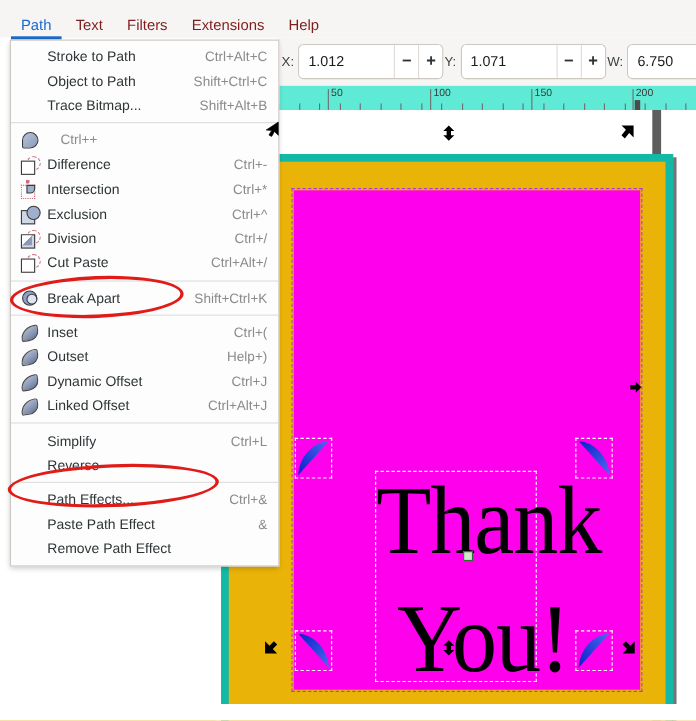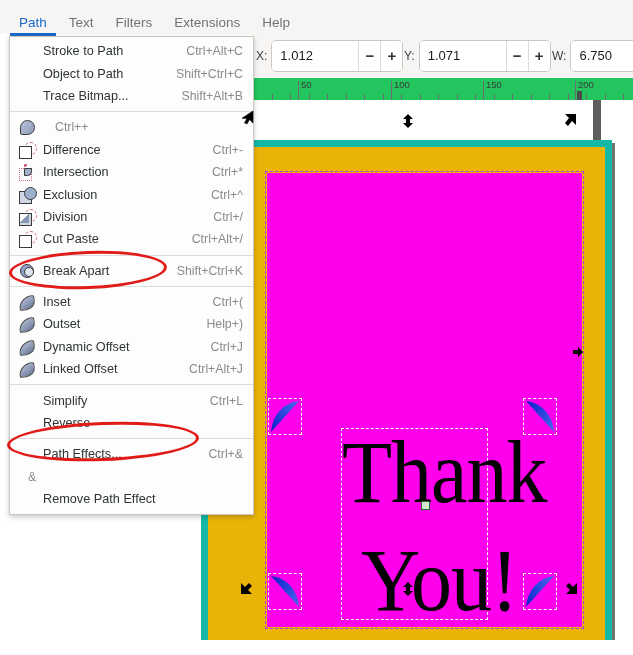--- a/index.html
+++ b/index.html
@@ -12,21 +12,21 @@
 
   
   #menubar{
     position:absolute;left:0;top:0;width:633px;height:34px;
     background:#f6f5f4;
   }
   #menubar .mb-items{
     position:absolute;left:8px;top:14px;display:flex;align-items:flex-start;
   }
   .mb-item{
-    font-size:13.5px;color:#737373;padding:0 11px;line-height:17px;
+    font-size:13.5px;color:#7f1d1d;padding:0 11px;line-height:17px;
     white-space:nowrap;cursor:default;
   }
   .mb-item.active{color:#1b6acb;position:relative;}
   .mb-item.active:after{
     content:"";position:absolute;left:2px;right:2px;bottom:-5px;height:3px;background:#1b6acb;
   }
 
   
   #pathmenu{
     position:absolute;left:9px;top:36px;width:243px;
@@ -93,21 +93,21 @@
   .spin .btn{
     width:21px;display:flex;align-items:center;justify-content:center;
     font-size:15px;color:#2e3436;border-left:1px solid #dedad6;background:#fff;
     cursor:default;font-weight:bold;
   }
   .spin.nospin .val{width:86px;}
 
   
   #hruler{
     position:absolute;left:252px;top:78px;width:381px;height:22px;
-    background:#22c55e;border-bottom:1px solid #9a9a9a;overflow:hidden;
+    background:#5eead4;border-bottom:1px solid #9a9a9a;overflow:hidden;
   }
   #hruler .tick{position:absolute;bottom:0;width:1px;background:#6d6d6d;}
   #hruler .tnum{position:absolute;top:1px;font-size:9.5px;color:#3a3a3a;}
   #hruler .cursormark{position:absolute;bottom:0;width:5px;height:9px;background:#4b4b4b;}
 
   
   #canvas{
     position:absolute;left:196px;top:100px;width:437px;height:555px;
     background:#ffffff;overflow:hidden;
   }
@@ -464,20 +464,21 @@
     <span class="acc"></span>
   </div>
 
   <div class="sep"></div>
 
   <div class="mi noico">
     <span class="lbl">Path Effects...</span>
     <span class="acc">Ctrl+&amp;</span>
   </div>
   <div class="mi noico">
+    <span class="lbl">Paste Path Effect</span>
     <span class="acc">&amp;</span>
   </div>
   <div class="mi noico">
     <span class="lbl">Remove Path Effect</span>
     <span class="acc"></span>
   </div>
 </div>
 
 <div class="redEllipse" style="left:9px;top:251px;width:152px;height:32px;"></div>
 <div class="redEllipse" style="left:7px;top:422px;width:186px;height:33px;"></div>

